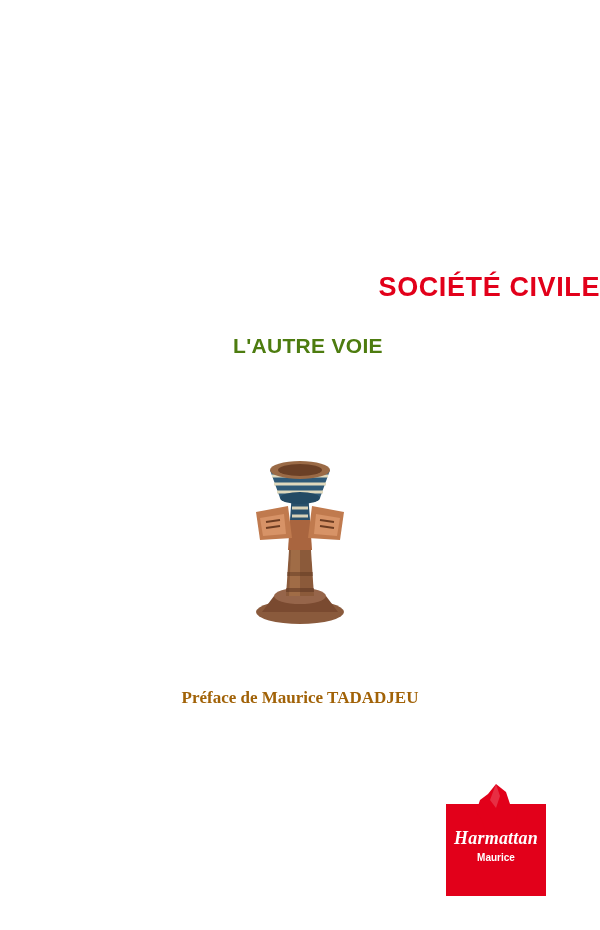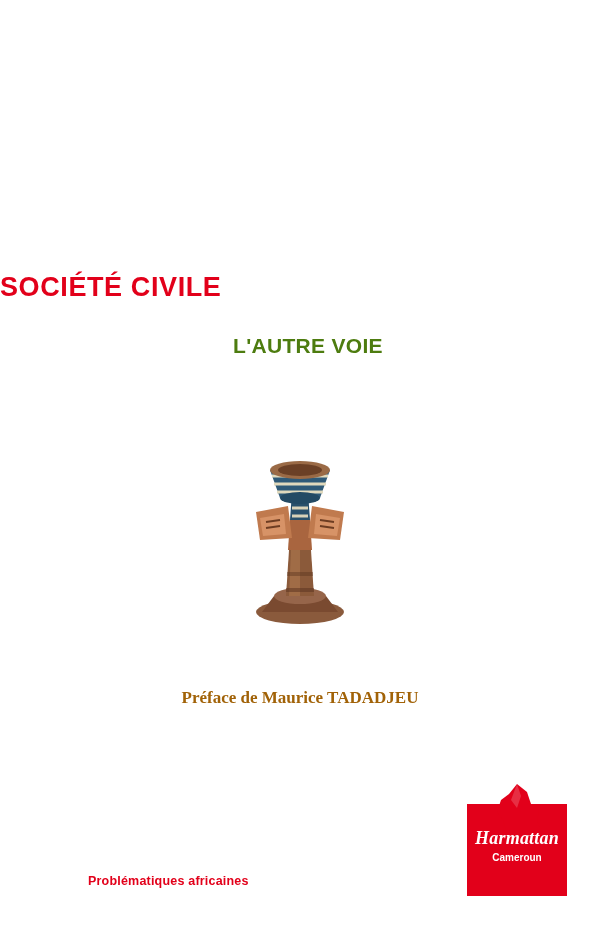--- a/index.html
+++ b/index.html
@@ -40,21 +40,21 @@
   .author .surname {
     font-size: 27px;
   }
 
   
   .title-main {
     position: absolute;
     top: 272px;
     left: 0;
     width: 600px;
-    text-align: left;
+    text-align: right;
     font-family: "Liberation Sans", sans-serif;
     font-size: 27px;
     font-weight: bold;
     color: #e2001a;
     letter-spacing: 0.6px;
   }
   .subtitle {
     position: absolute;
     top: 330px;
     left: 8px;
@@ -102,21 +102,21 @@
     font-size: 12.5px;
     font-weight: bold;
     color: #e2001a;
     letter-spacing: 0.2px;
   }
 
   
   .logo {
     position: absolute;
     top: 782px;
-    left: 453px;
+    left: 432px;
     width: 130px;
     height: 118px;
   }
   .logo-box {
     position: absolute;
     left: 14px;
     top: 22px;
     width: 100px;
     height: 92px;
     background: #e2001a;
@@ -193,27 +193,26 @@
       <path d="M34 24 L94 24 L84 52 L44 52 Z" fill="#2f5a78"></path>
       <path d="M36 30 L92 30 M38 38 L90 38 M41 46 L87 46" stroke="#e0d9bd" stroke-width="3.2"></path>
       <ellipse cx="64" cy="24" rx="30" ry="9" fill="#9a6a46"></ellipse>
       <ellipse cx="64" cy="24" rx="22" ry="6" fill="#6b4026"></ellipse>
       <ellipse cx="64" cy="52" rx="20" ry="6" fill="#234a64"></ellipse>
     </svg>
   </div>
 
   <div class="preface">Préface de Maurice TADADJEU</div>
 
-  <div class="collection">Problématiques africaines</div>
 
   <div class="logo">
     <div class="logo-box"></div>
     <div class="logo-mark">
       <svg viewBox="0 0 62 64" width="62" height="64" xmlns="http://www.w3.org/2000/svg">
         <path d="M30 2 L40 10 L44 22 L52 28 L50 40 L56 50 L46 62 L30 62 L20 52 L16 38 L10 30 L14 18 L22 12 Z" fill="#e2001a"></path>
         <path d="M30 2 L34 14 L30 26 L24 18 Z" fill="#ffffff" opacity="0.18"></path>
       </svg>
     </div>
     <div class="logo-name">Harmattan</div>
-    <div class="logo-sub">Cameroun</div>
+    <div class="logo-sub">Maurice</div>
   </div>
 
 </div>
 
 </body></html>

